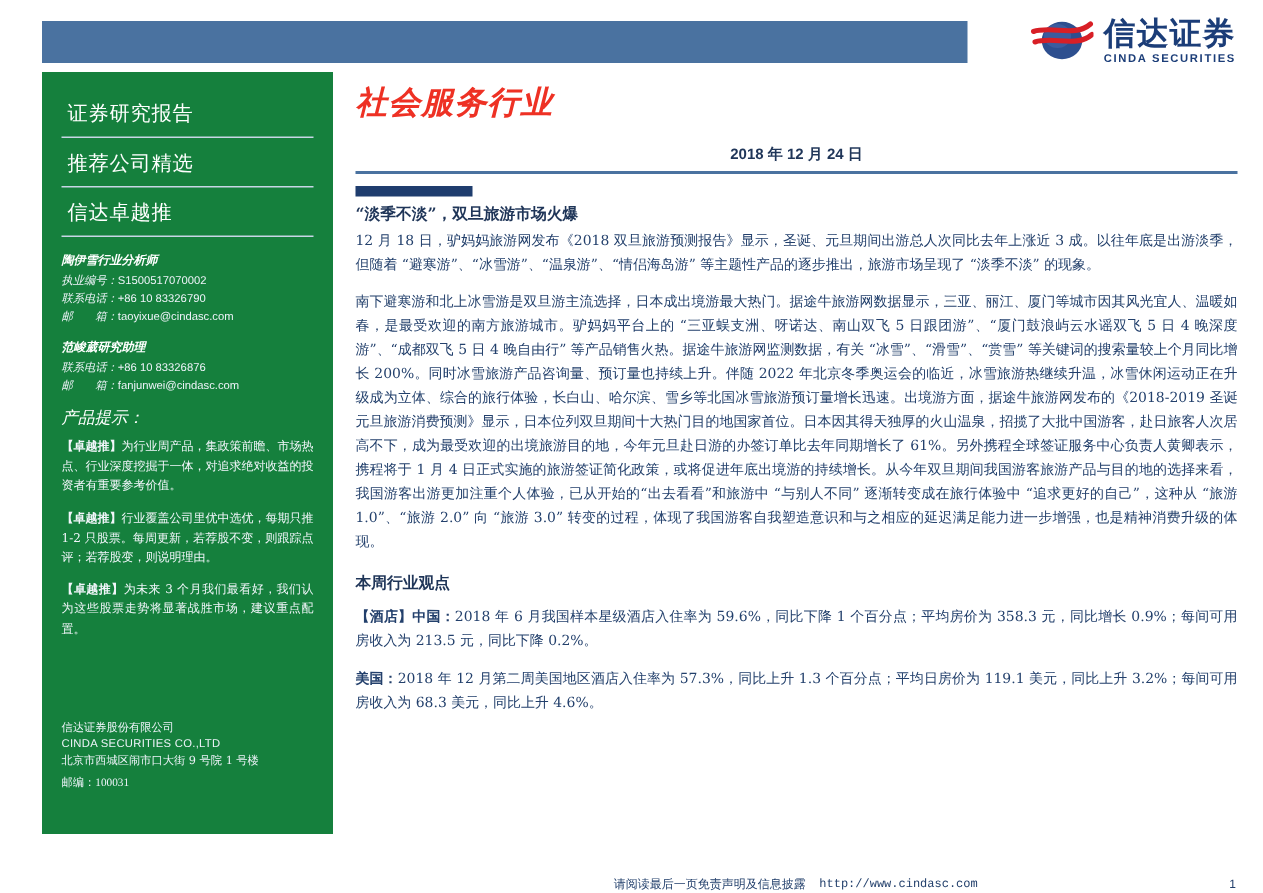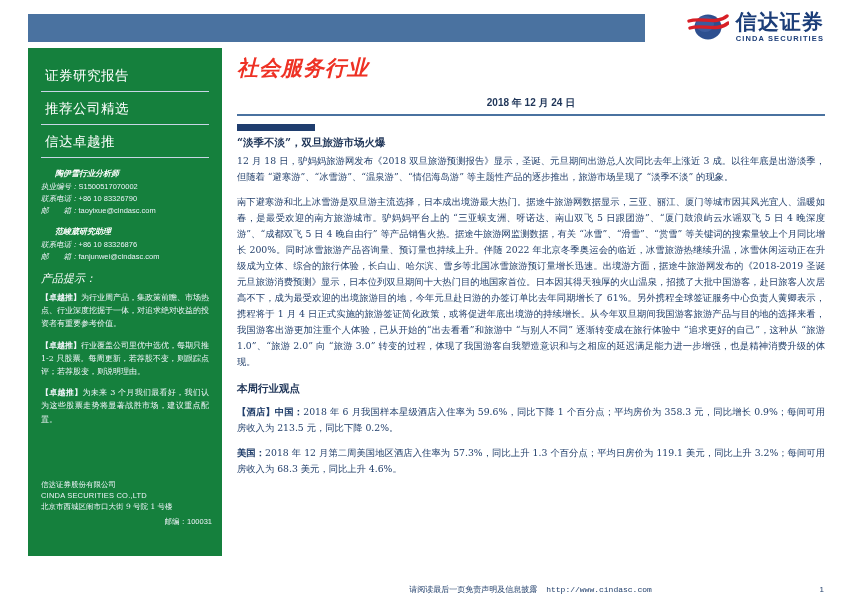--- a/index.html
+++ b/index.html
@@ -83,21 +83,21 @@
     font-family: "DejaVu Sans", "Liberation Sans", sans-serif;
   }
   .side-head:last-of-type { border-bottom: 1px solid #c8d6e6; }
 
   .analyst-block { margin-top: 10px; }
   .analyst-name {
     font-size: 8px;
     font-weight: bold;
     font-style: italic;
     color: #ffffff;
-    margin: 4px 0 3px 14px;
+    margin: 4px 0 3px 0;
     font-family: "DejaVu Serif", "Liberation Serif", serif;
   }
   .analyst-line {
     font-size: 7.5px;
     color: #eef3f9;
     margin: 2px 0;
     white-space: nowrap;
     font-family: "Liberation Sans", sans-serif;
   }
   .analyst-line .lbl {
@@ -135,23 +135,22 @@
     font-size: 7.5px;
     color: #eef3f9;
     margin: 1.5px 0;
     font-family: "DejaVu Serif", "Liberation Serif", serif;
   }
   .addr-line.en {
     font-family: "Liberation Sans", sans-serif;
     letter-spacing: 0.2px;
   }
   .addr-line.zip {
-    font-family: Liberation Sans, sans-serif;
+    font-family: Liberation Serif, serif;
     margin-top: 5px;
-    text-align: right;
   }
 
   
   .main {
     position: absolute;
     left: 237px;
     top: 48px;
     width: 588px;
   }
   .doc-title {

